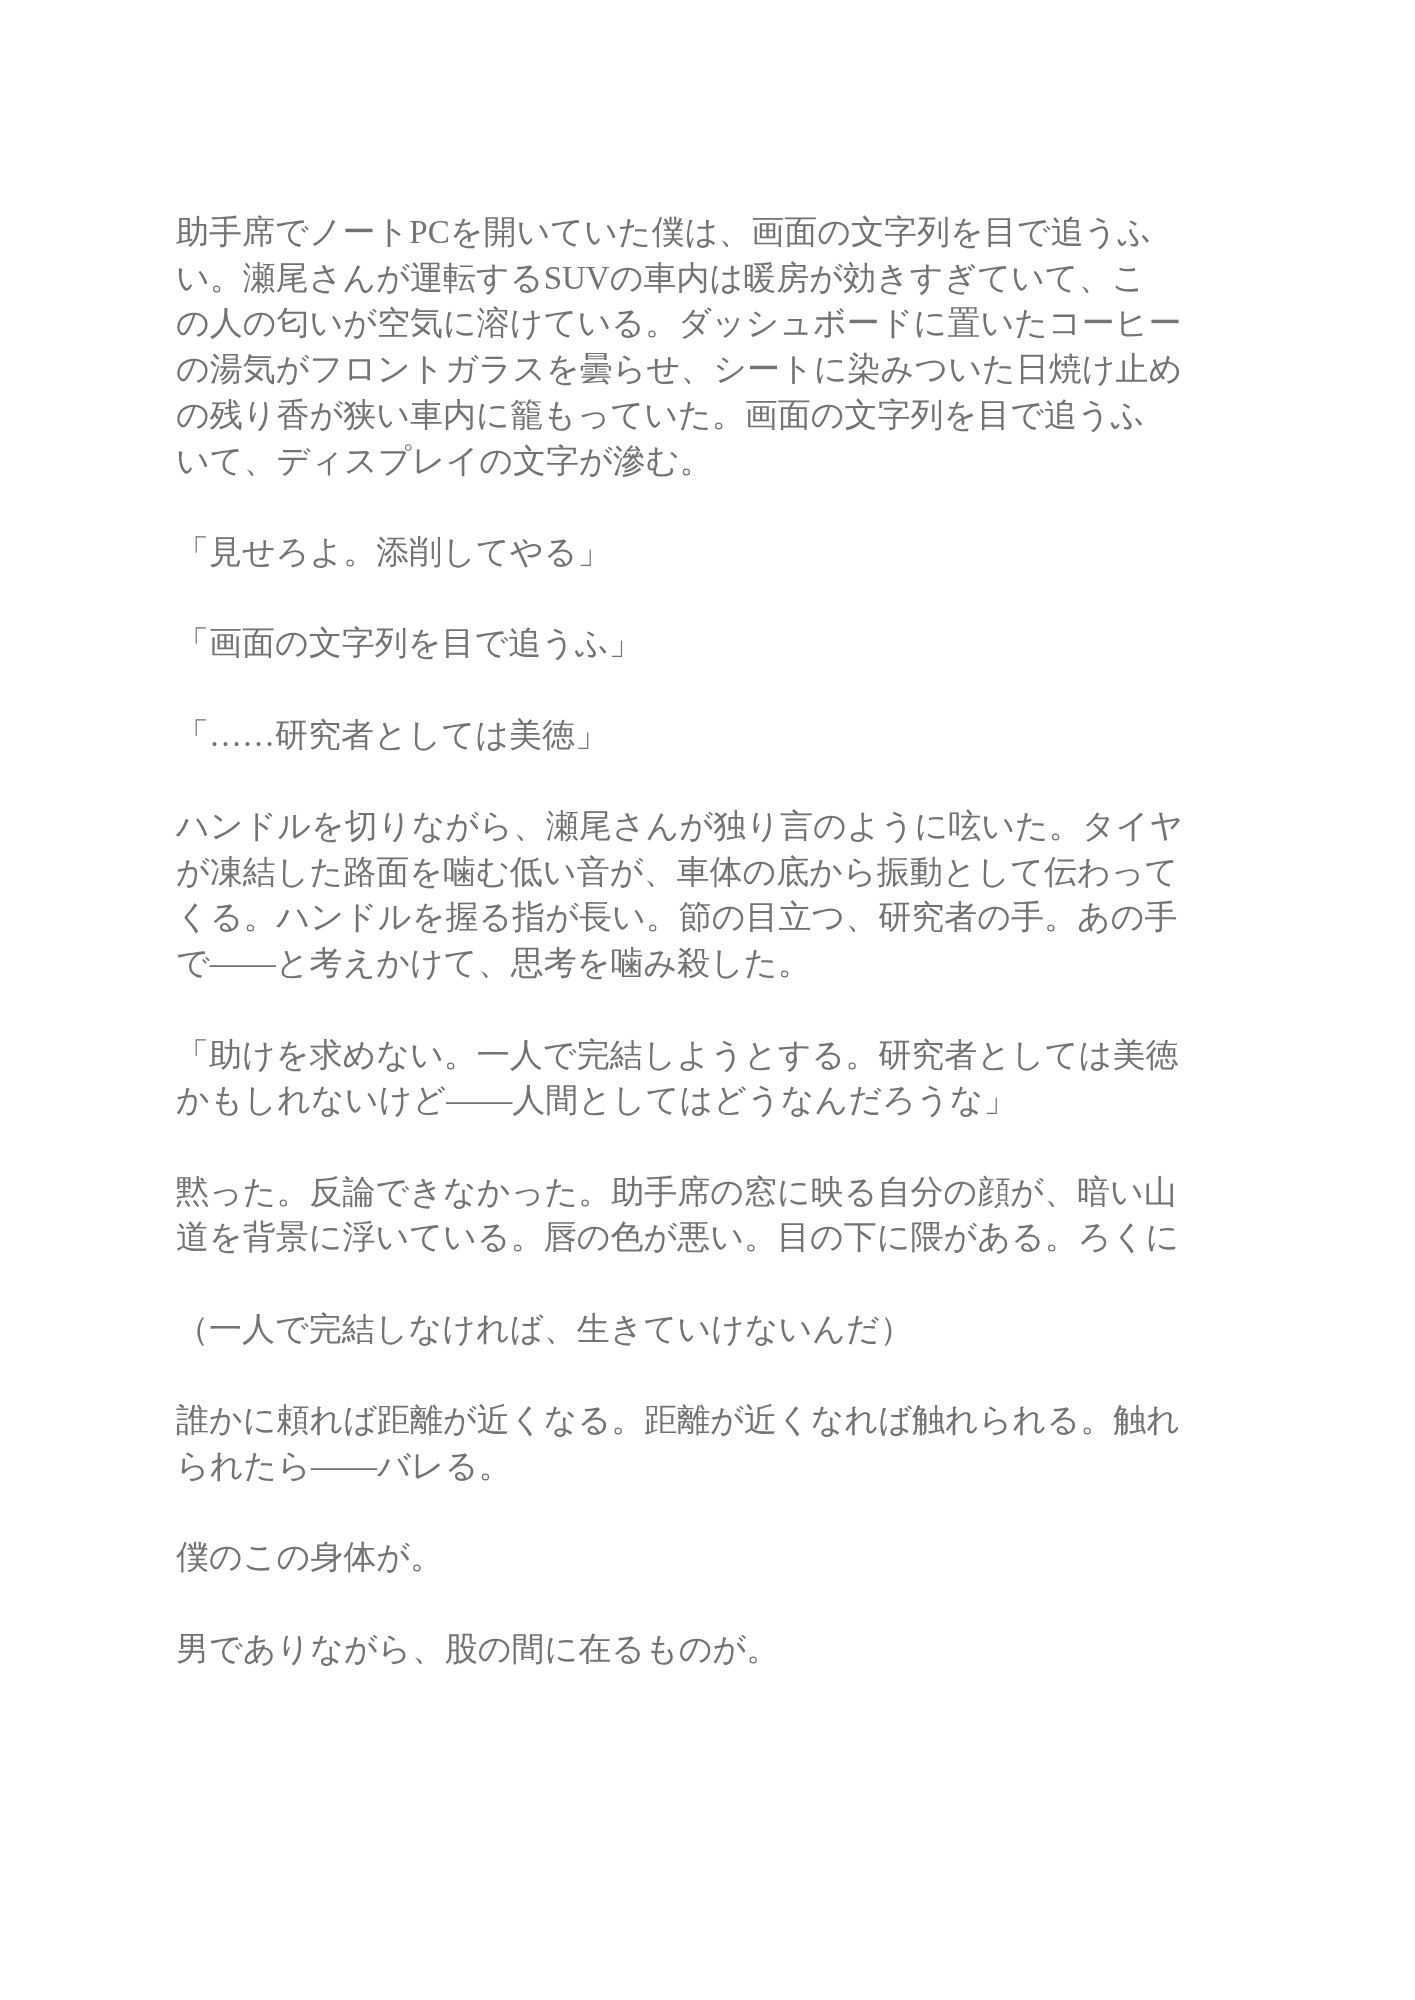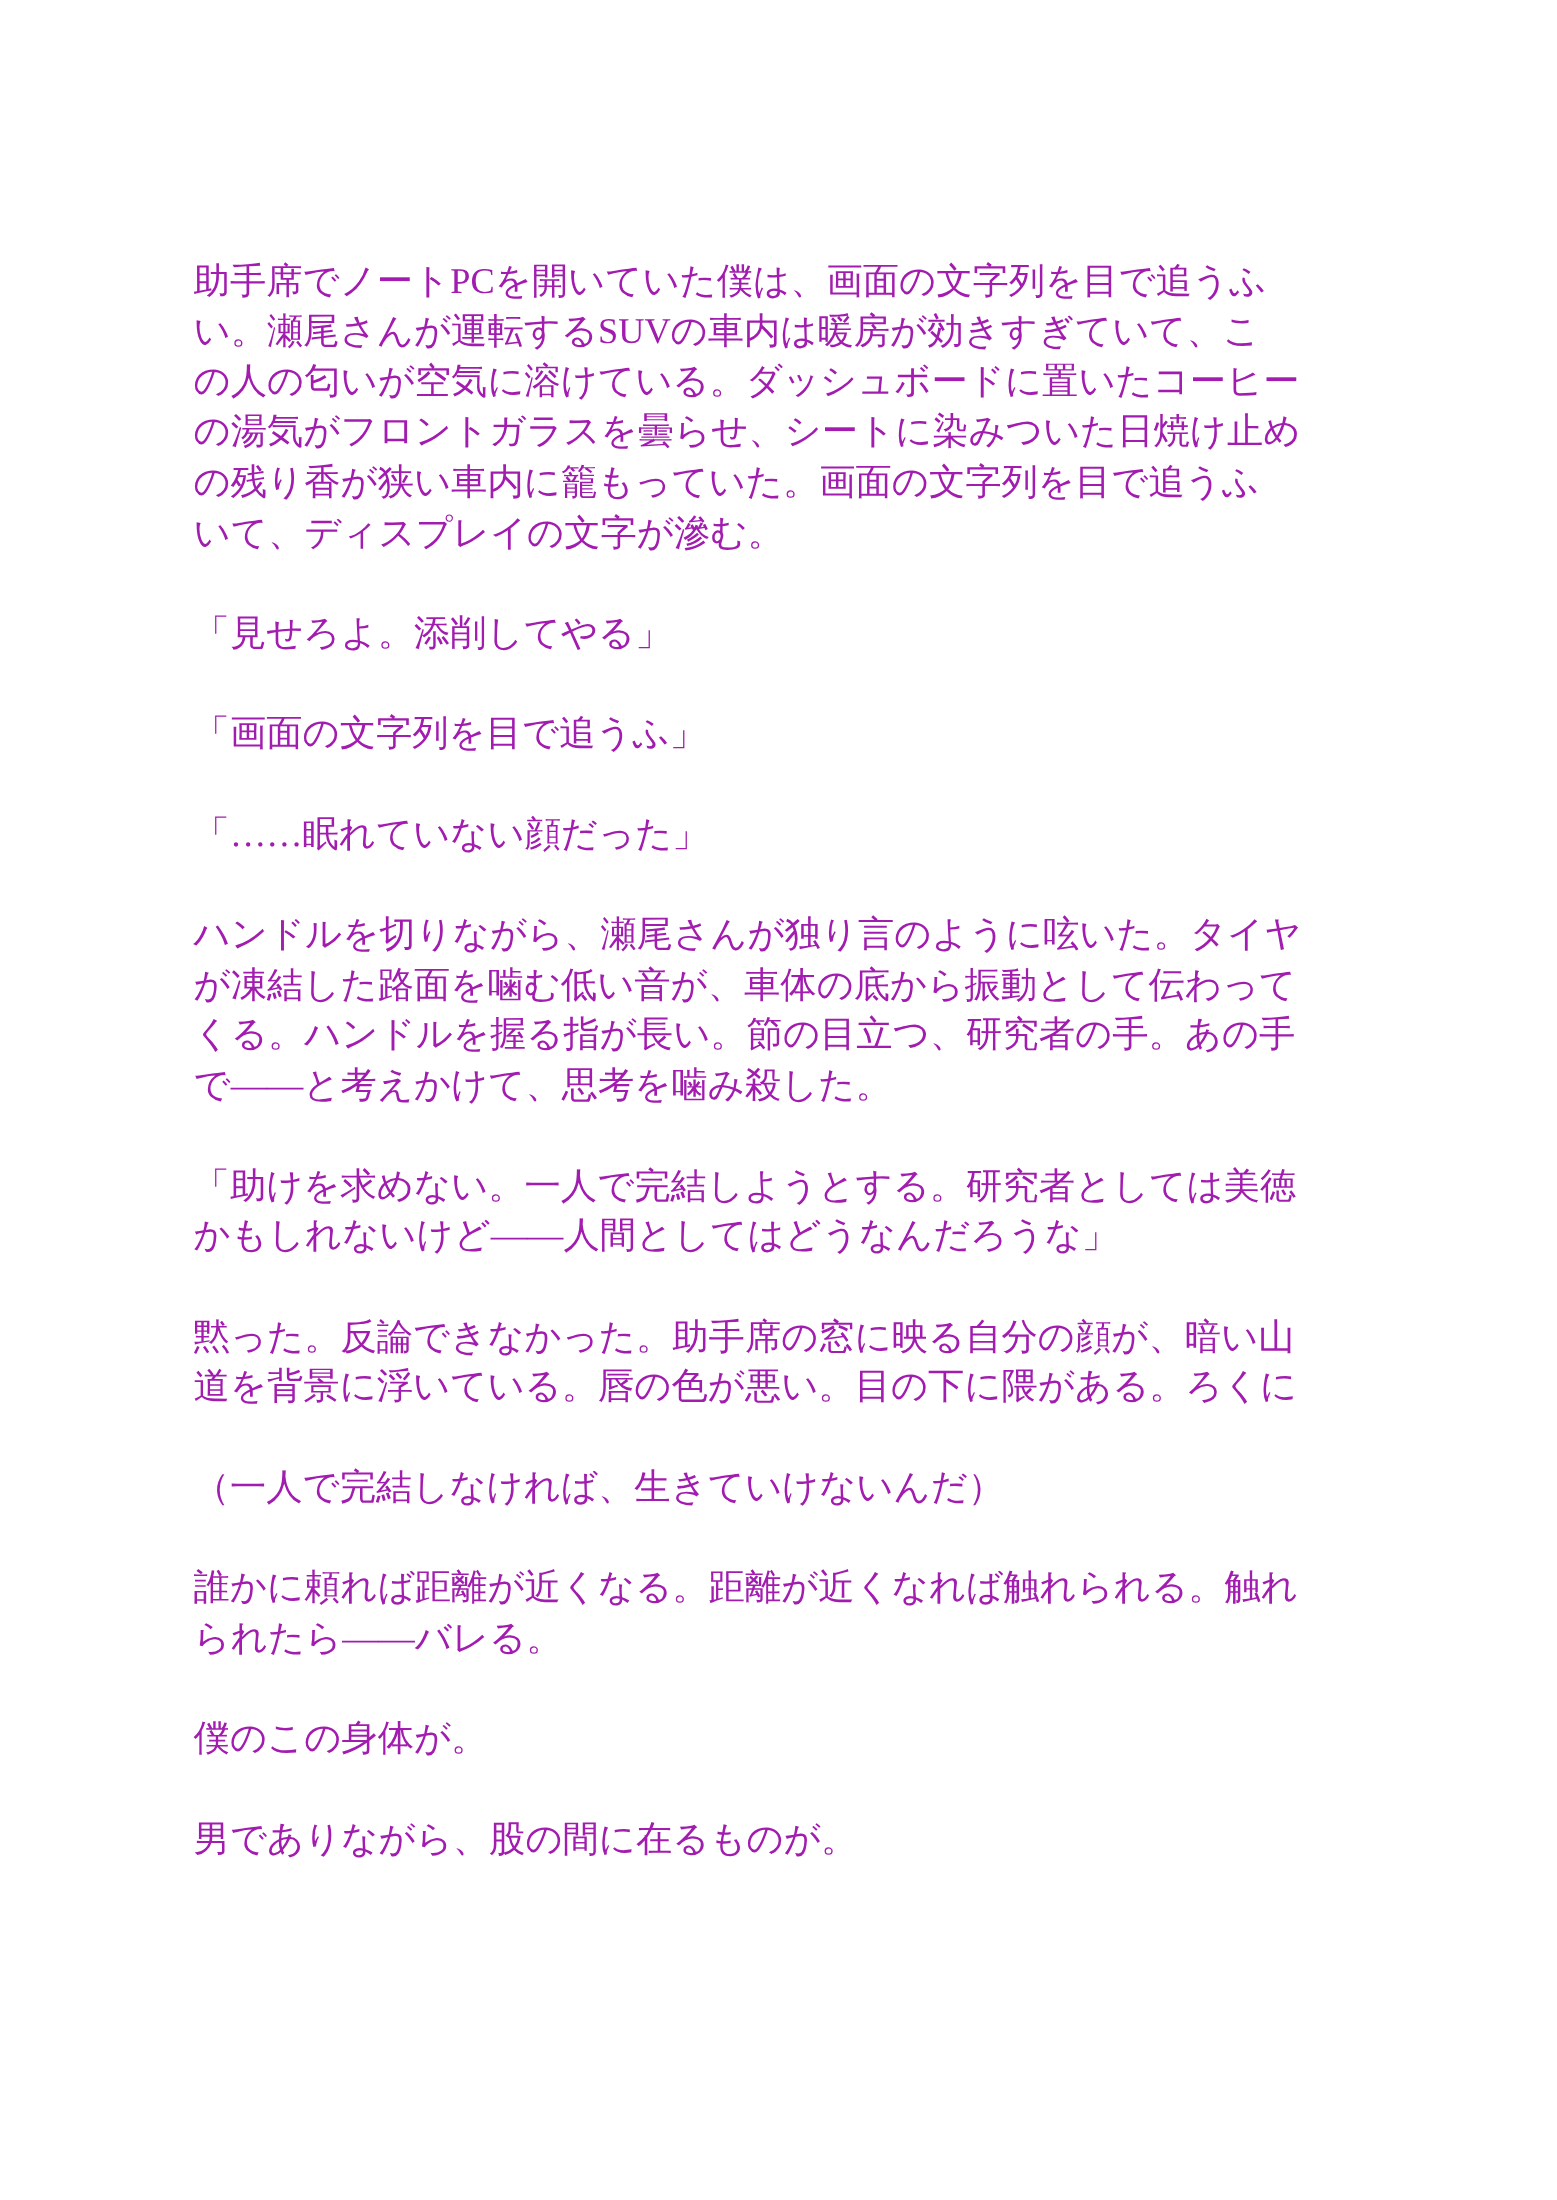--- a/index.html
+++ b/index.html
@@ -13,22 +13,21 @@
     height: 2000px;
     background: #ffffff;
     overflow: hidden;
     font-family: "Liberation Serif", "DejaVu Serif", serif;
   }
   .text-block {
     position: absolute;
     left: 176px;
     top: 210px;
     width: 1060px;
-    color: #a21caf;
-    margin-top: 24px;
+    color: #737373;
   }
   .text-block p {
     margin: 0 0 45.7px 0;
     padding: 0;
     font-size: 33px;
     line-height: 45.7px;
     font-weight: 400;
   }
   .text-block .line {
     display: block;
@@ -48,21 +47,21 @@
         <span class="line">の残り香が狭い車内に籠もっていた。画面の文字列を目で追うふ</span>
         <span class="line">いて、ディスプレイの文字が滲む。</span>
       </p>
       <p>
         <span class="line">「見せろよ。添削してやる」</span>
       </p>
       <p>
         <span class="line">「画面の文字列を目で追うふ」</span>
       </p>
       <p>
-        <span class="line">「……眠れていない顔だった」</span>
+        <span class="line">「……研究者としては美徳」</span>
       </p>
       <p>
         <span class="line">ハンドルを切りながら、瀬尾さんが独り言のように呟いた。タイヤ</span>
         <span class="line">が凍結した路面を噛む低い音が、車体の底から振動として伝わって</span>
         <span class="line">くる。ハンドルを握る指が長い。節の目立つ、研究者の手。あの手</span>
         <span class="line">で――と考えかけて、思考を噛み殺した。</span>
       </p>
       <p>
         <span class="line">「助けを求めない。一人で完結しようとする。研究者としては美徳</span>
         <span class="line">かもしれないけど――人間としてはどうなんだろうな」</span>

